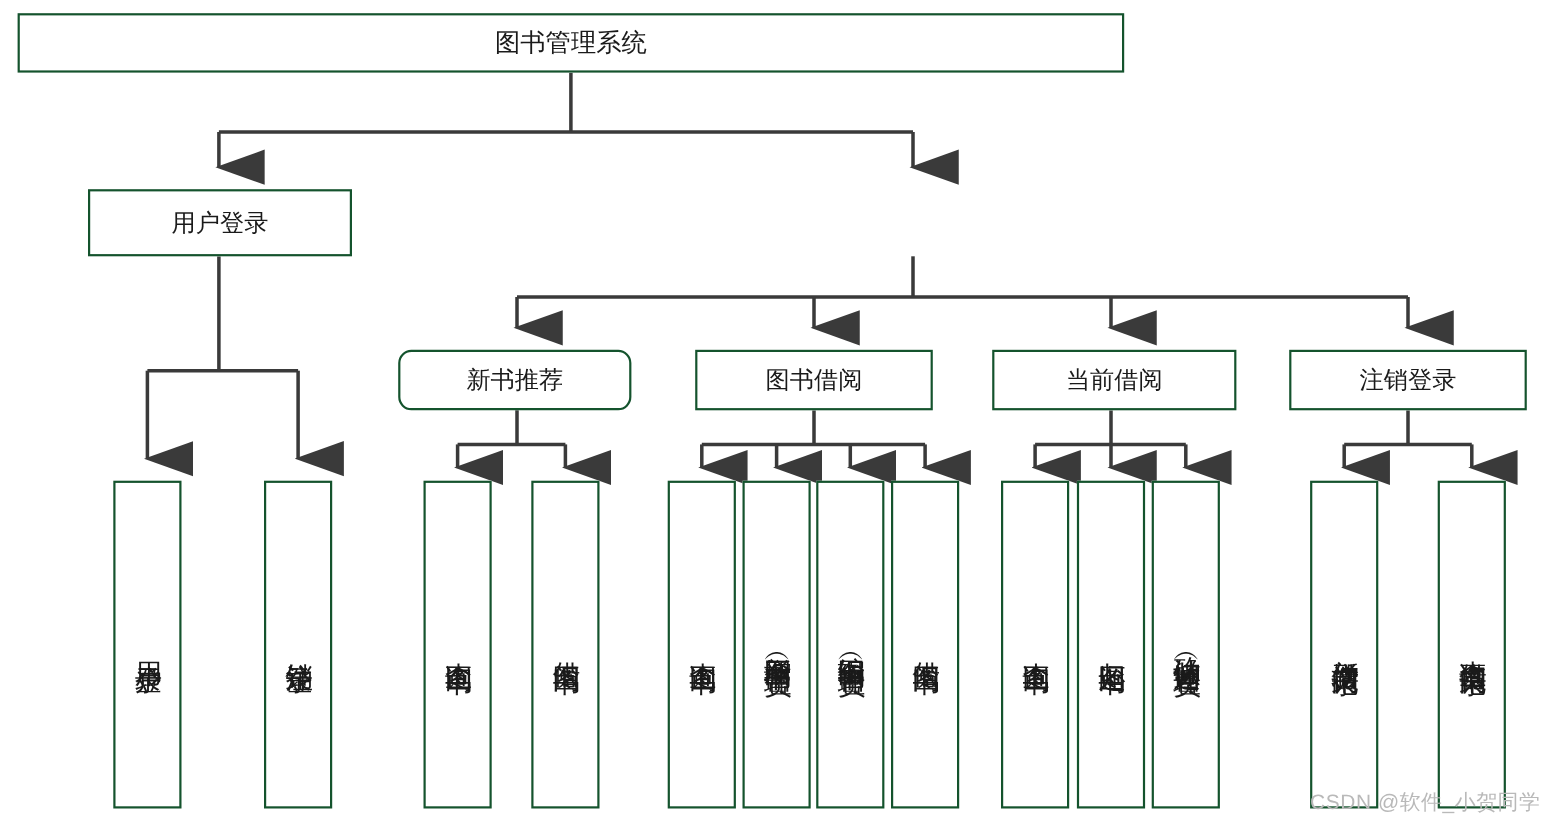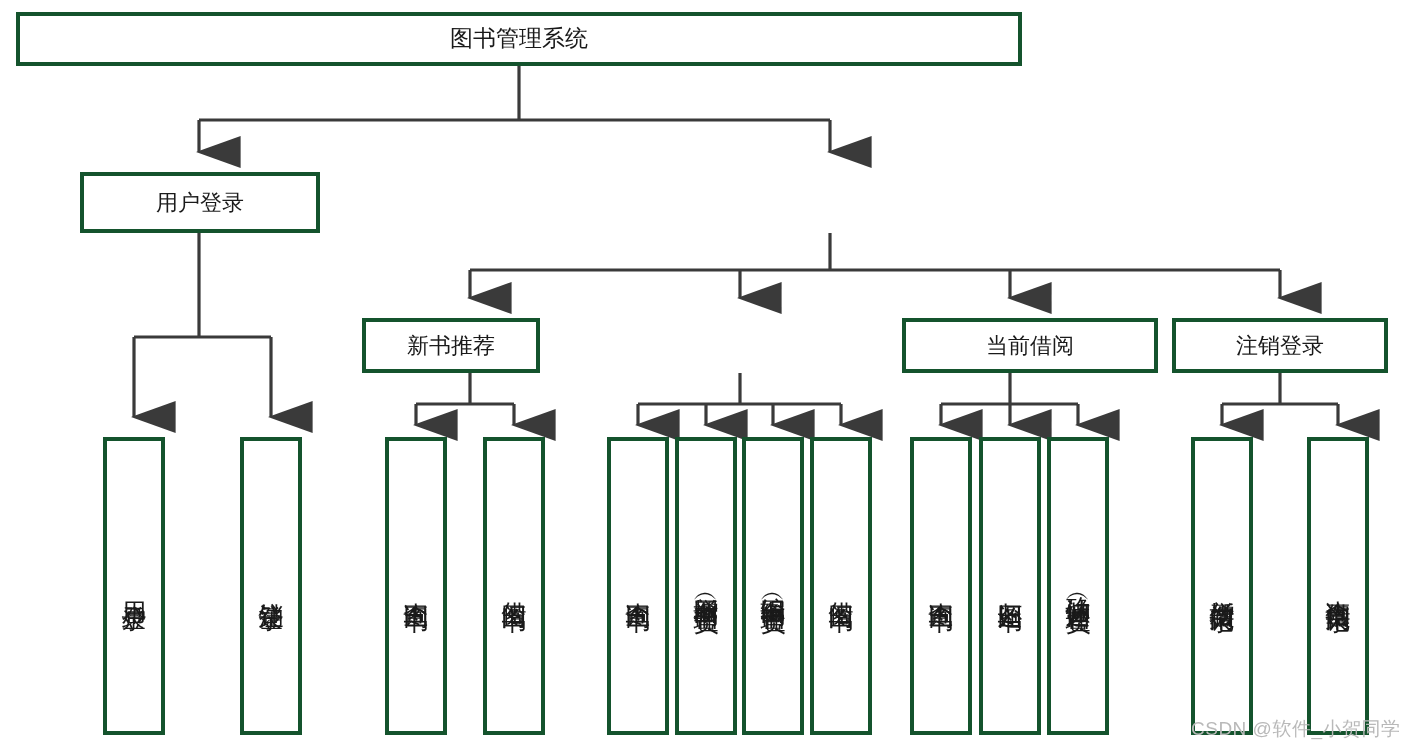--- a/index.html
+++ b/index.html
@@ -22,21 +22,21 @@
     left: 0;
     top: 0;
     width: 1405px;
     height: 747px;
     pointer-events: none;
   }
   .node {
     position: absolute;
     box-sizing: border-box;
     background: #ffffff;
-    border: 4px solid #14532d;
+    border: 2px solid #14532d;
     display: flex;
     align-items: center;
     justify-content: center;
     color: #1a1a1a;
   }
   .node .label {
     display: block;
     text-align: center;
     line-height: 1.18;
     white-space: nowrap;
@@ -138,26 +138,29 @@
 
   <div class="node horiz root" style="left:16px; top:12px; width:1006px; height:54px;">
     <span class="label">图书管理系统</span>
   </div>
 
   <div class="node horiz" style="left:80px; top:172px; width:240px; height:61px;">
     <span class="label">用户登录</span>
   </div>
 
 
-  <div class="node horiz" style="left:362px; top:318px; width:178px; height:55px;">
+  <div class="node horiz" style="left:362px; top:318px; width:212px; height:55px;border-radius:12px;">
     <span class="label">新书推荐</span>
   </div>
 
-
-  <div class="node horiz" style="left:902px; top:318px; width:256px; height:55px;">
+  <div class="node horiz" style="left:632px; top:318px; width:216px; height:55px;">
+    <span class="label">图书借阅</span>
+  </div>
+
+  <div class="node horiz" style="left:902px; top:318px; width:222px; height:55px;">
     <span class="label">当前借阅</span>
   </div>
 
   <div class="node horiz" style="left:1172px; top:318px; width:216px; height:55px;">
     <span class="label">注销登录</span>
   </div>
 
   <div class="node vert" style="left:103px; top:437px; width:62px; height:298px;">
     <div class="vert-inner">
       <span class="label">用户登录</span>

